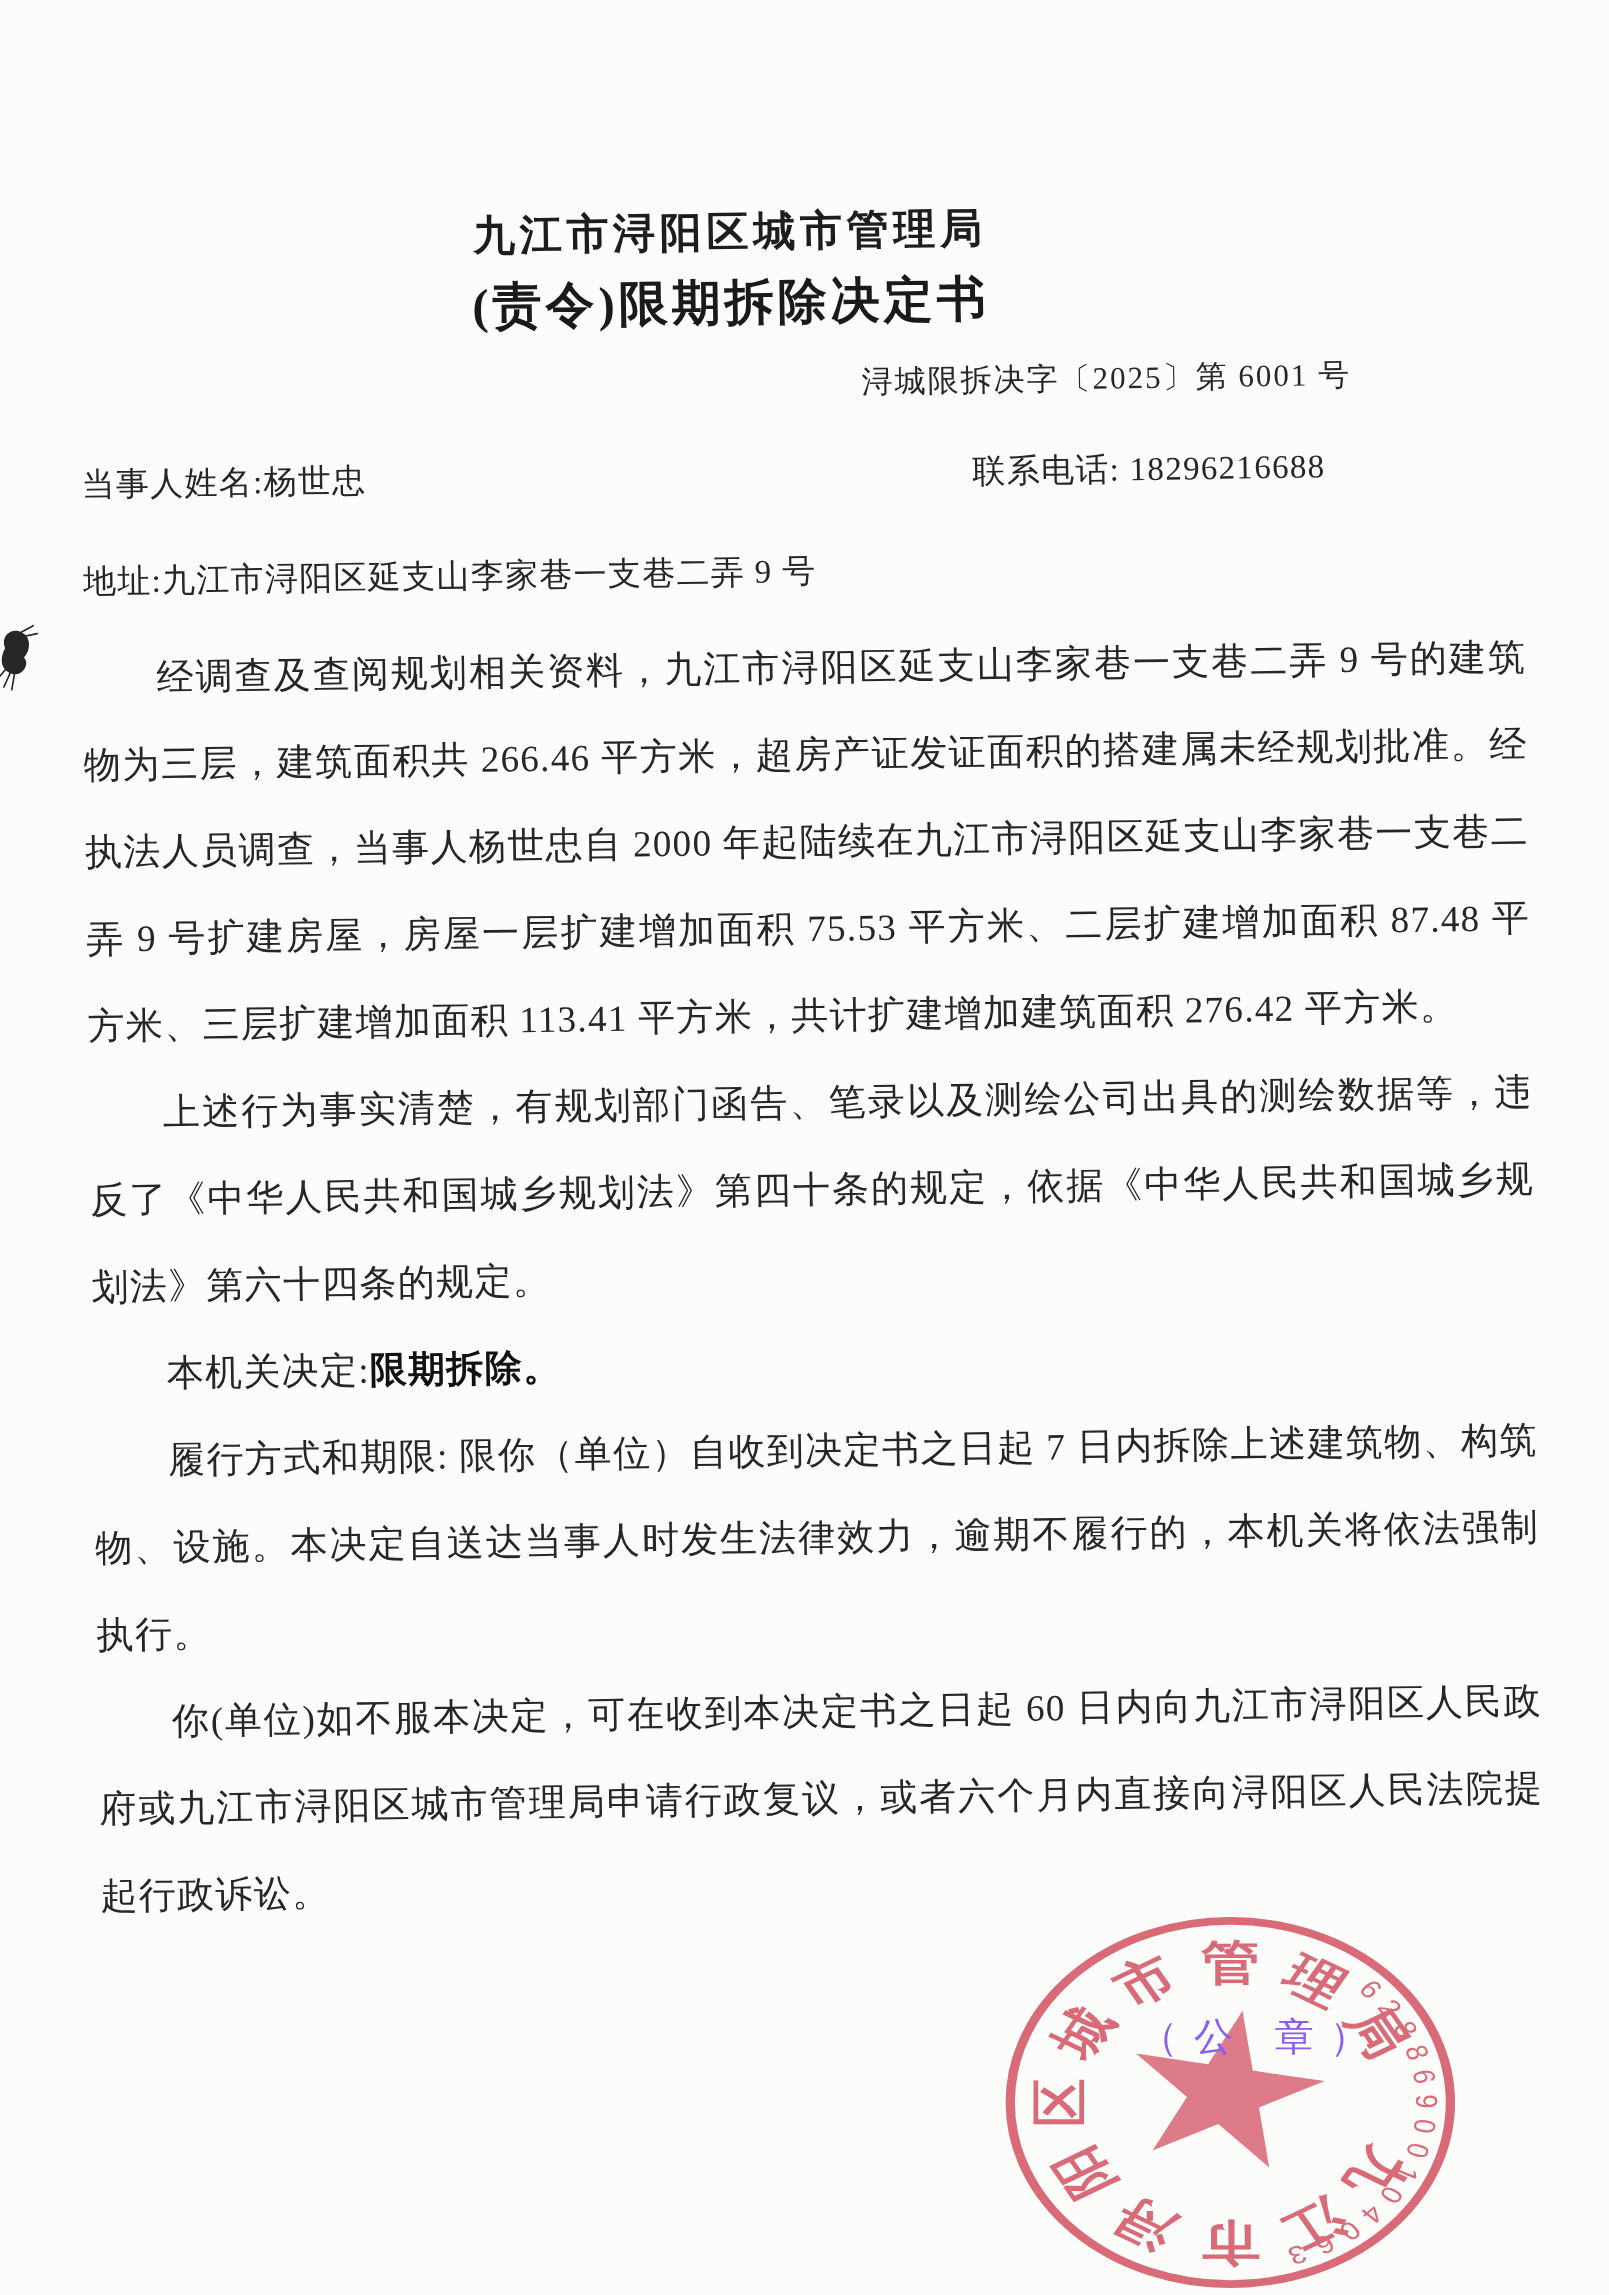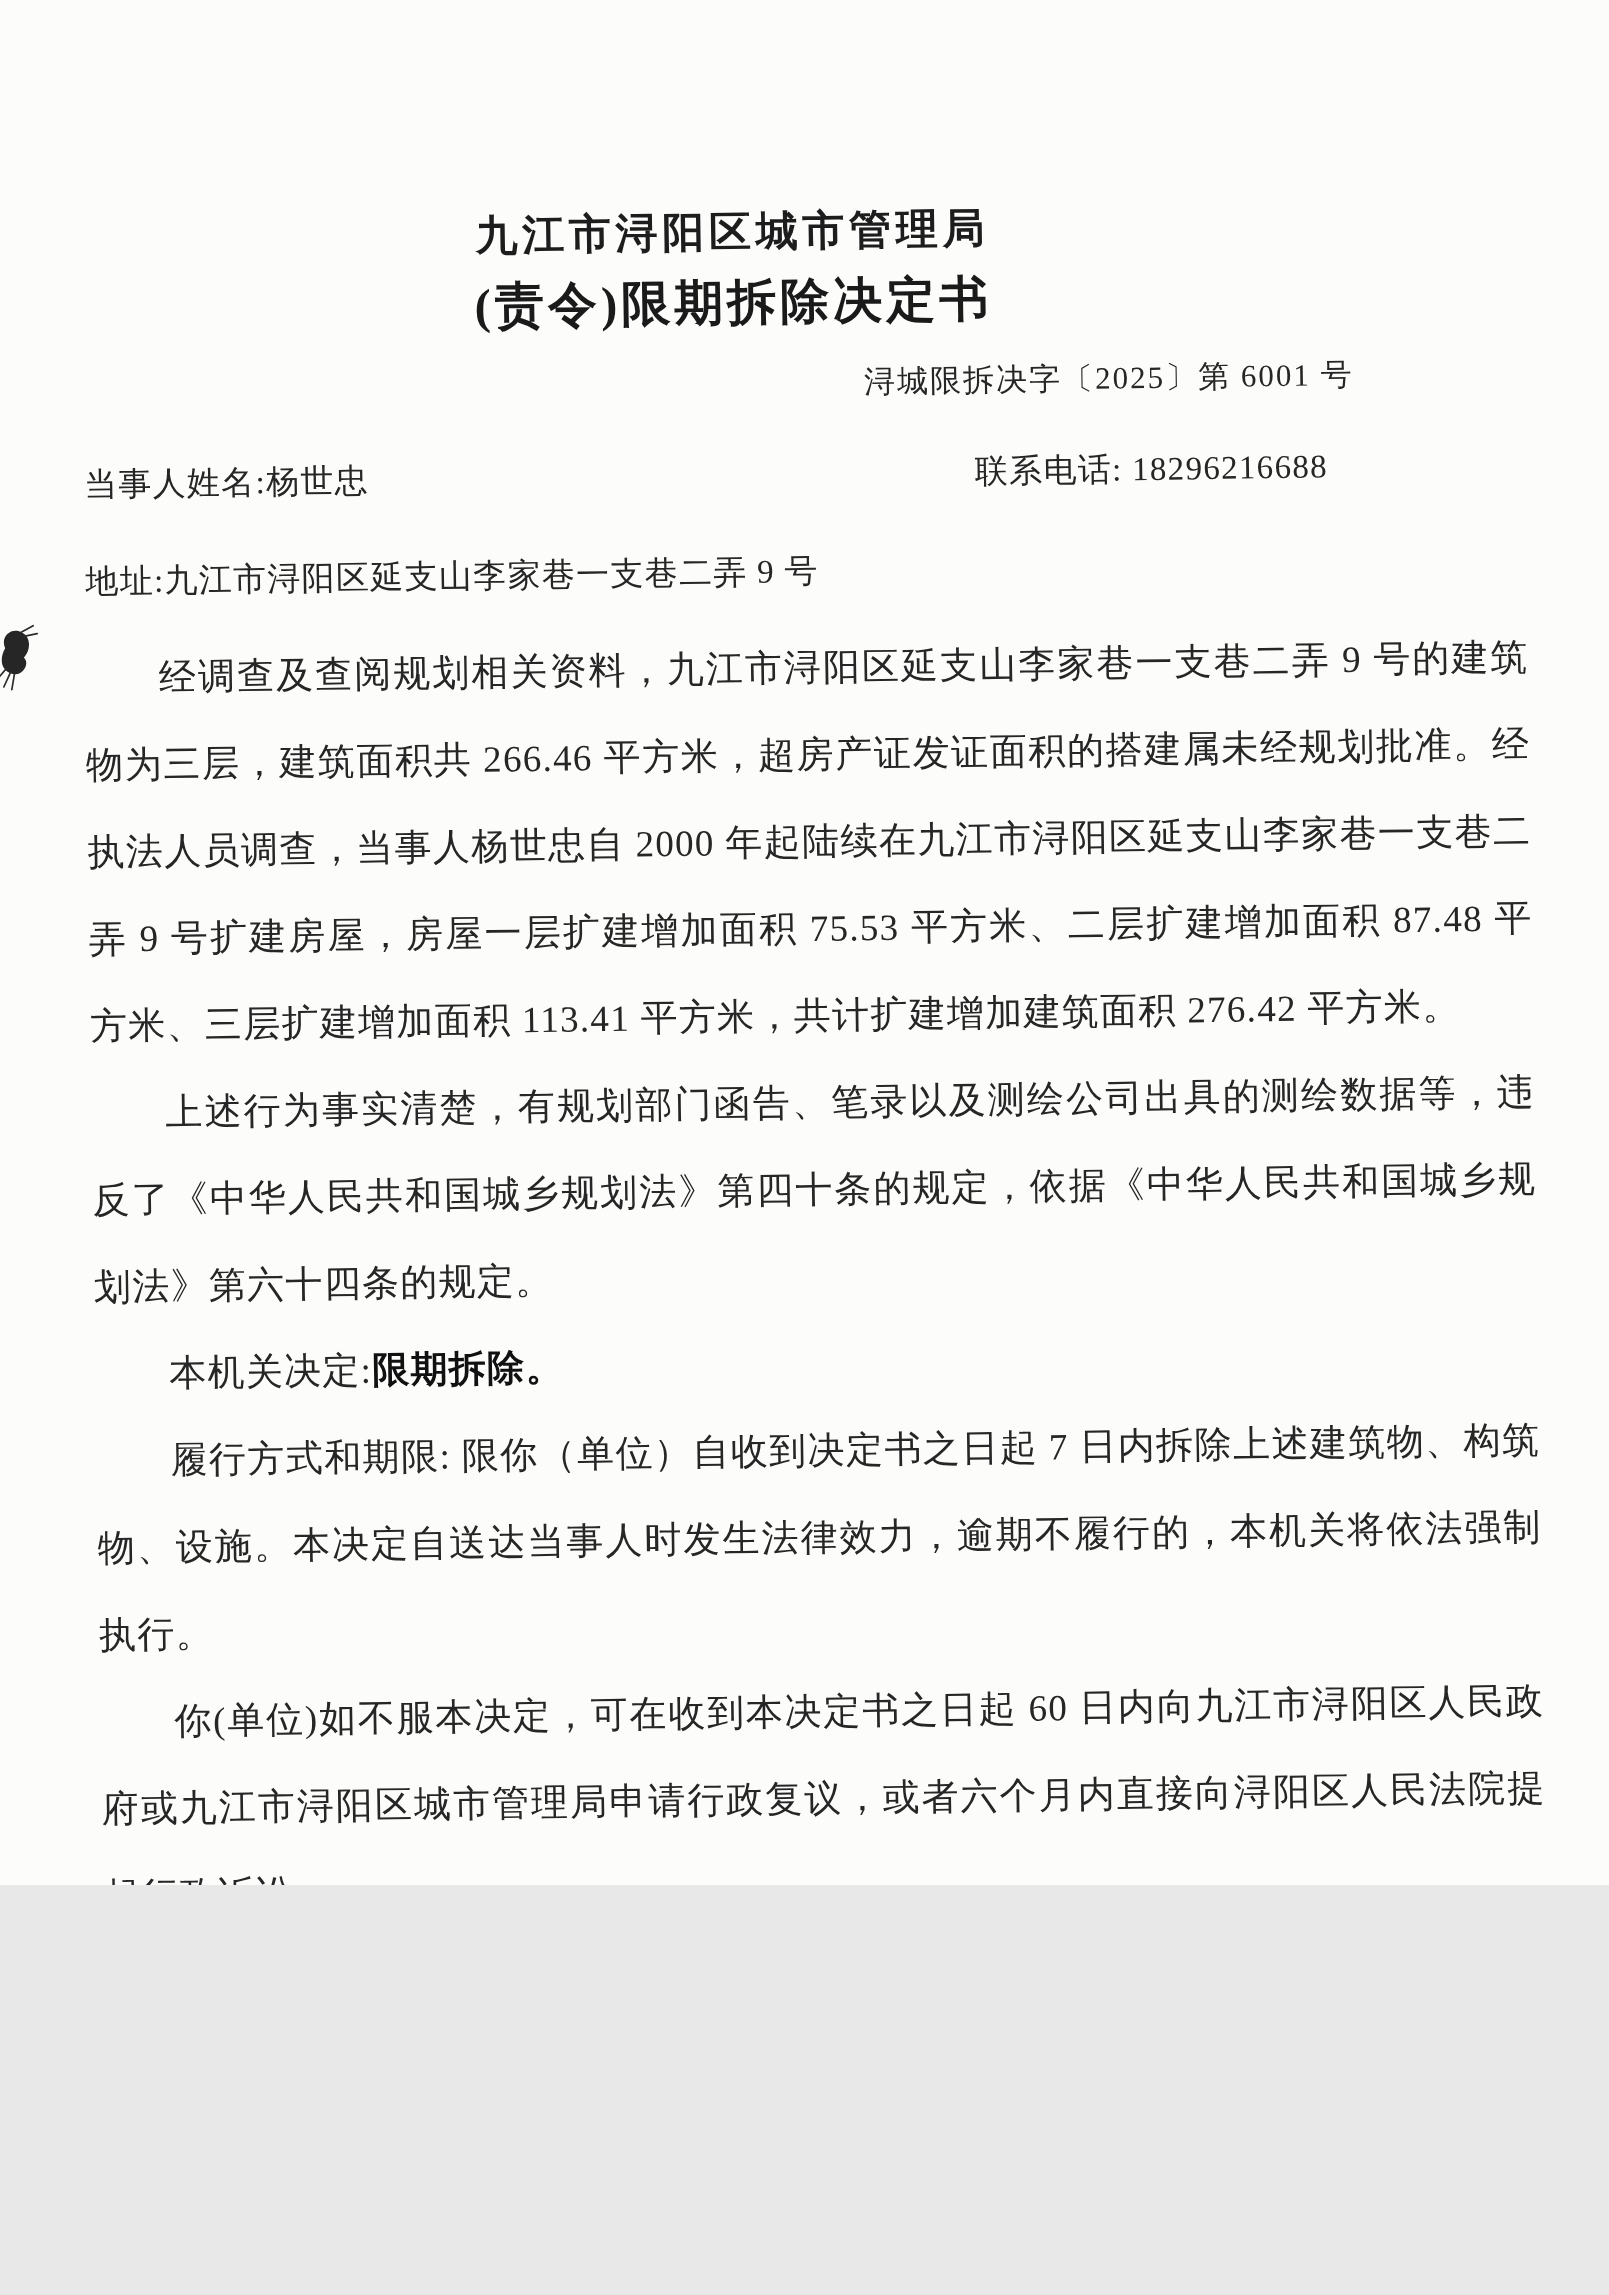--- a/index.html
+++ b/index.html
@@ -1,18 +1,18 @@
 <!DOCTYPE html>
 <html style="font-size:10.7px"><head>
 <meta charset="utf-8">
 <style>
   html,body{margin:0;padding:0;background:#e8e8e8;}
   .page{
     position:relative;
-    width:1609px;height:1885px;
+    width:1609px;height:2295px;
     background:#fcfcfb;
     overflow:hidden;
     font-family:"Liberation Serif","DejaVu Serif",serif;
     color:#222;
   }
   .tilt{
     position:absolute;inset:0;
     transform:rotate(-0.85deg);
     transform-origin:0 40%;
   }

